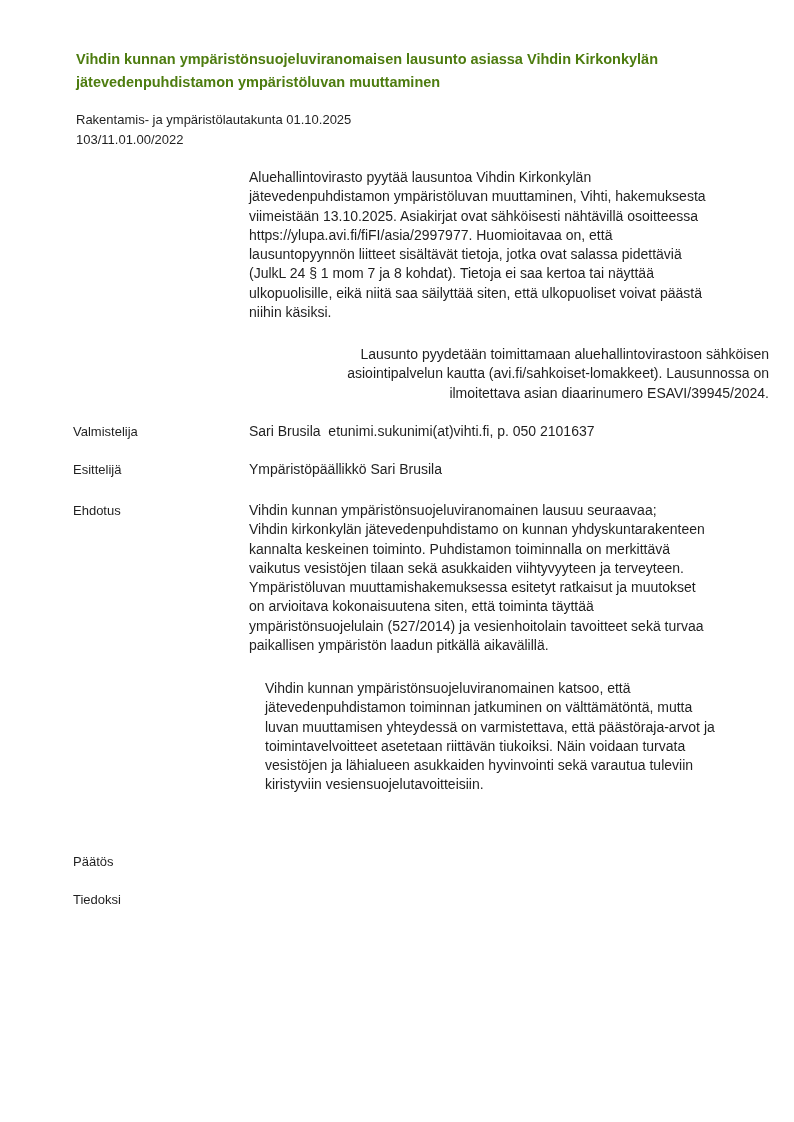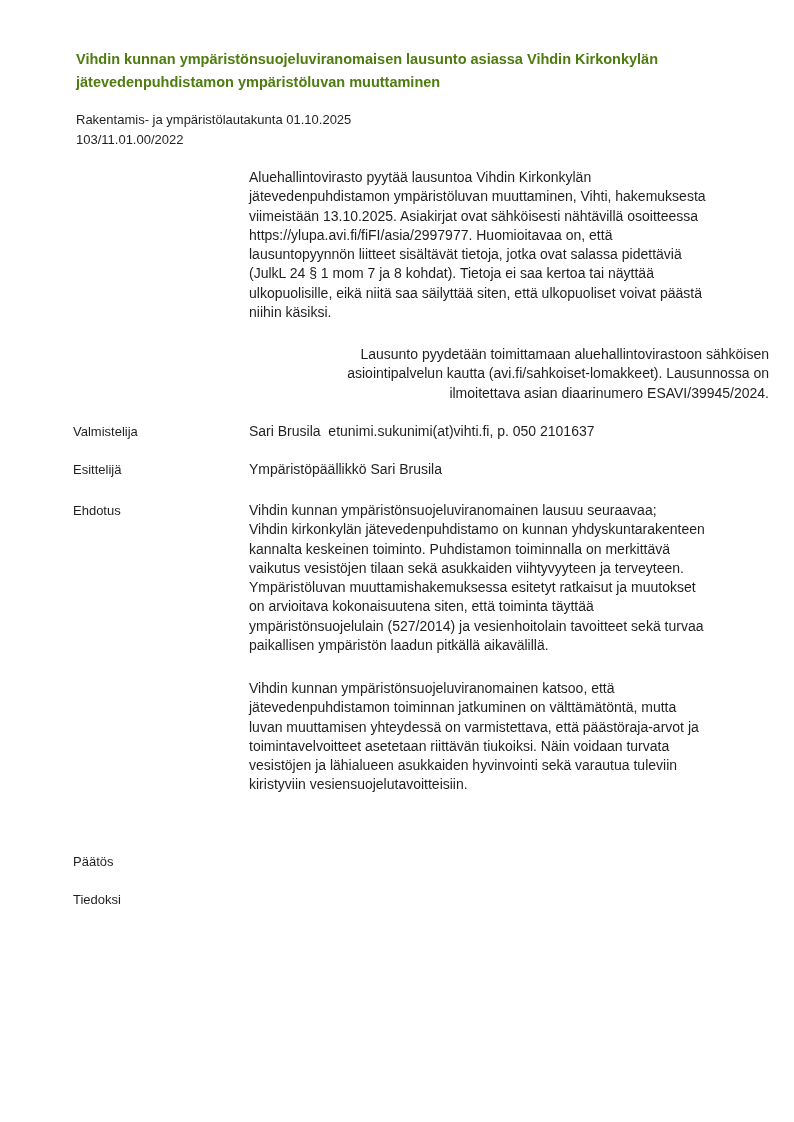--- a/index.html
+++ b/index.html
@@ -70,21 +70,21 @@
 
   <div class="abs field-label" style="top: 501px;">Ehdotus</div>
   <div class="abs body-par" style="top: 501px;">Vihdin kunnan ympäristönsuojeluviranomainen lausuu seuraavaa;
 Vihdin kirkonkylän jätevedenpuhdistamo on kunnan yhdyskuntarakenteen
 kannalta keskeinen toiminto. Puhdistamon toiminnalla on merkittävä
 vaikutus vesistöjen tilaan sekä asukkaiden viihtyvyyteen ja terveyteen.
 Ympäristöluvan muuttamishakemuksessa esitetyt ratkaisut ja muutokset
 on arvioitava kokonaisuutena siten, että toiminta täyttää
 ympäristönsuojelulain (527/2014) ja vesienhoitolain tavoitteet sekä turvaa
 paikallisen ympäristön laadun pitkällä aikavälillä.</div>
-  <div class="abs body-par" style="top: 679px;">Vihdin kunnan ympäristönsuojeluviranomainen katsoo, että
+  <div class="abs body-par" style="top: 679px; margin-left: 16px;">Vihdin kunnan ympäristönsuojeluviranomainen katsoo, että
 jätevedenpuhdistamon toiminnan jatkuminen on välttämätöntä, mutta
 luvan muuttamisen yhteydessä on varmistettava, että päästöraja-arvot ja
 toimintavelvoitteet asetetaan riittävän tiukoiksi. Näin voidaan turvata
 vesistöjen ja lähialueen asukkaiden hyvinvointi sekä varautua tuleviin
 kiristyviin vesiensuojelutavoitteisiin.</div>
 
   <div class="abs field-label" style="top: 852px;">Päätös</div>
 
   <div class="abs field-label" style="top: 890px;">Tiedoksi</div>
 

